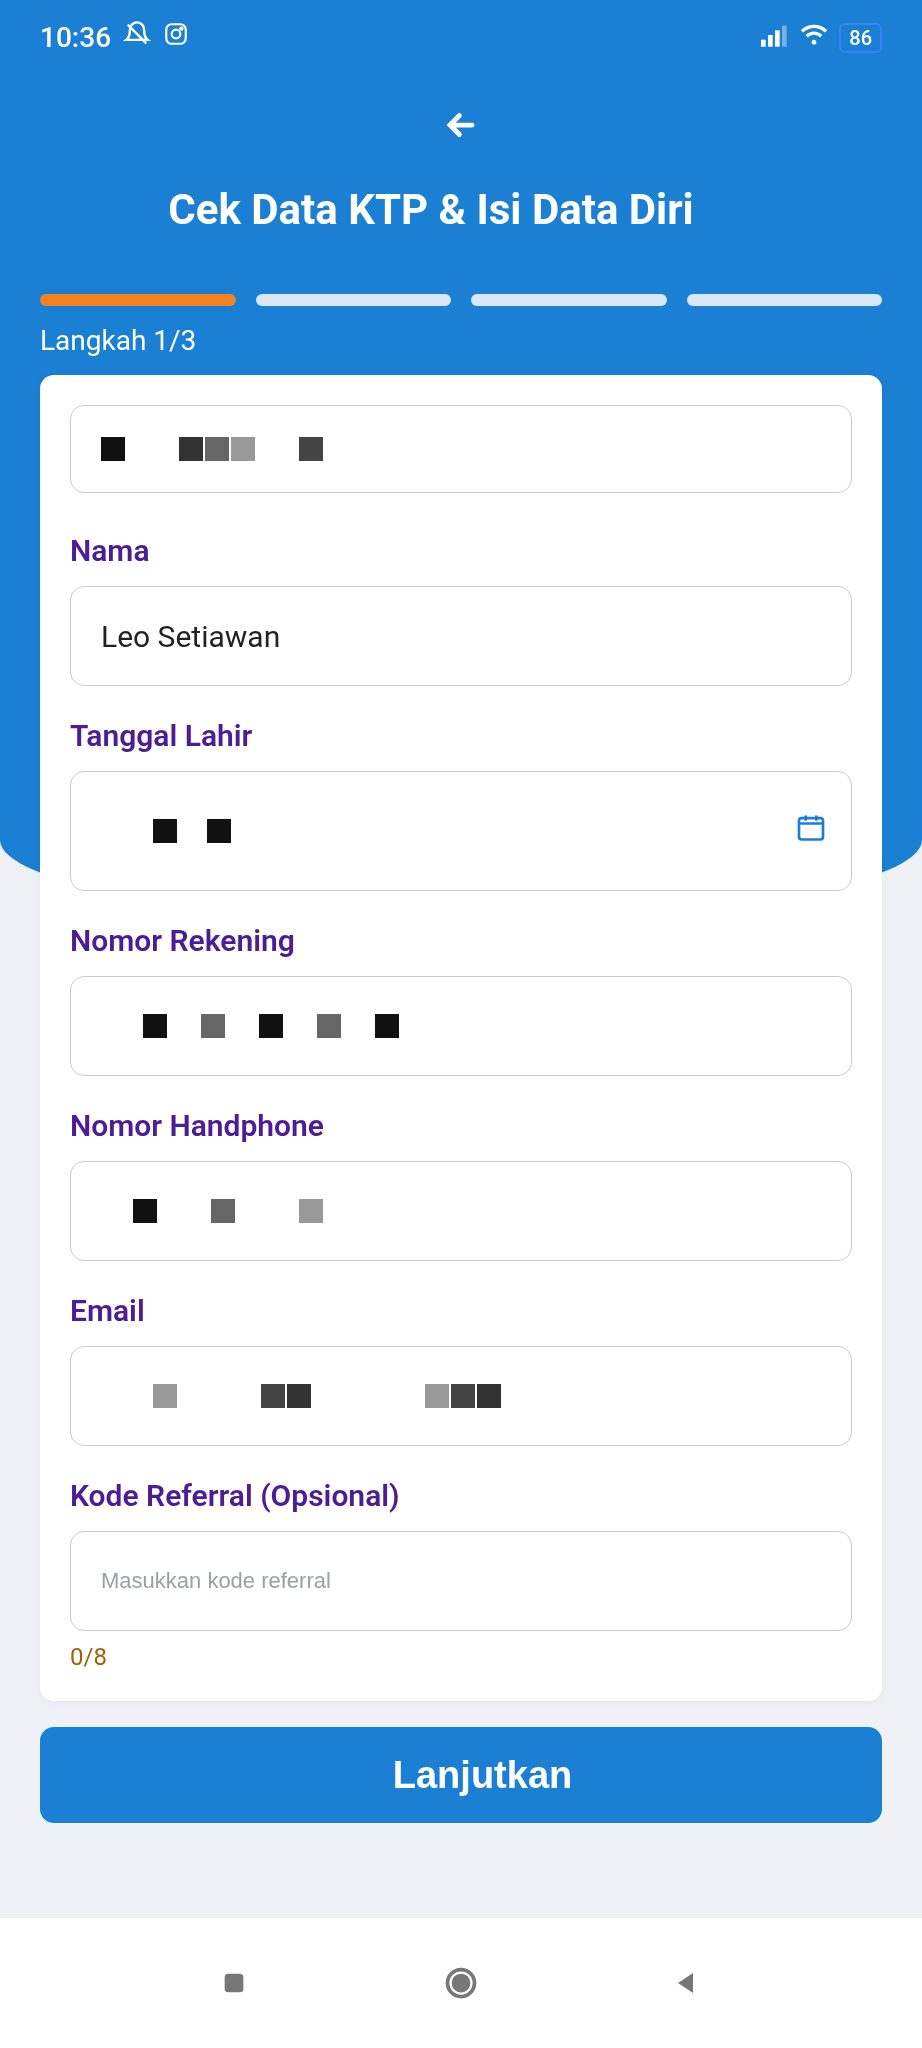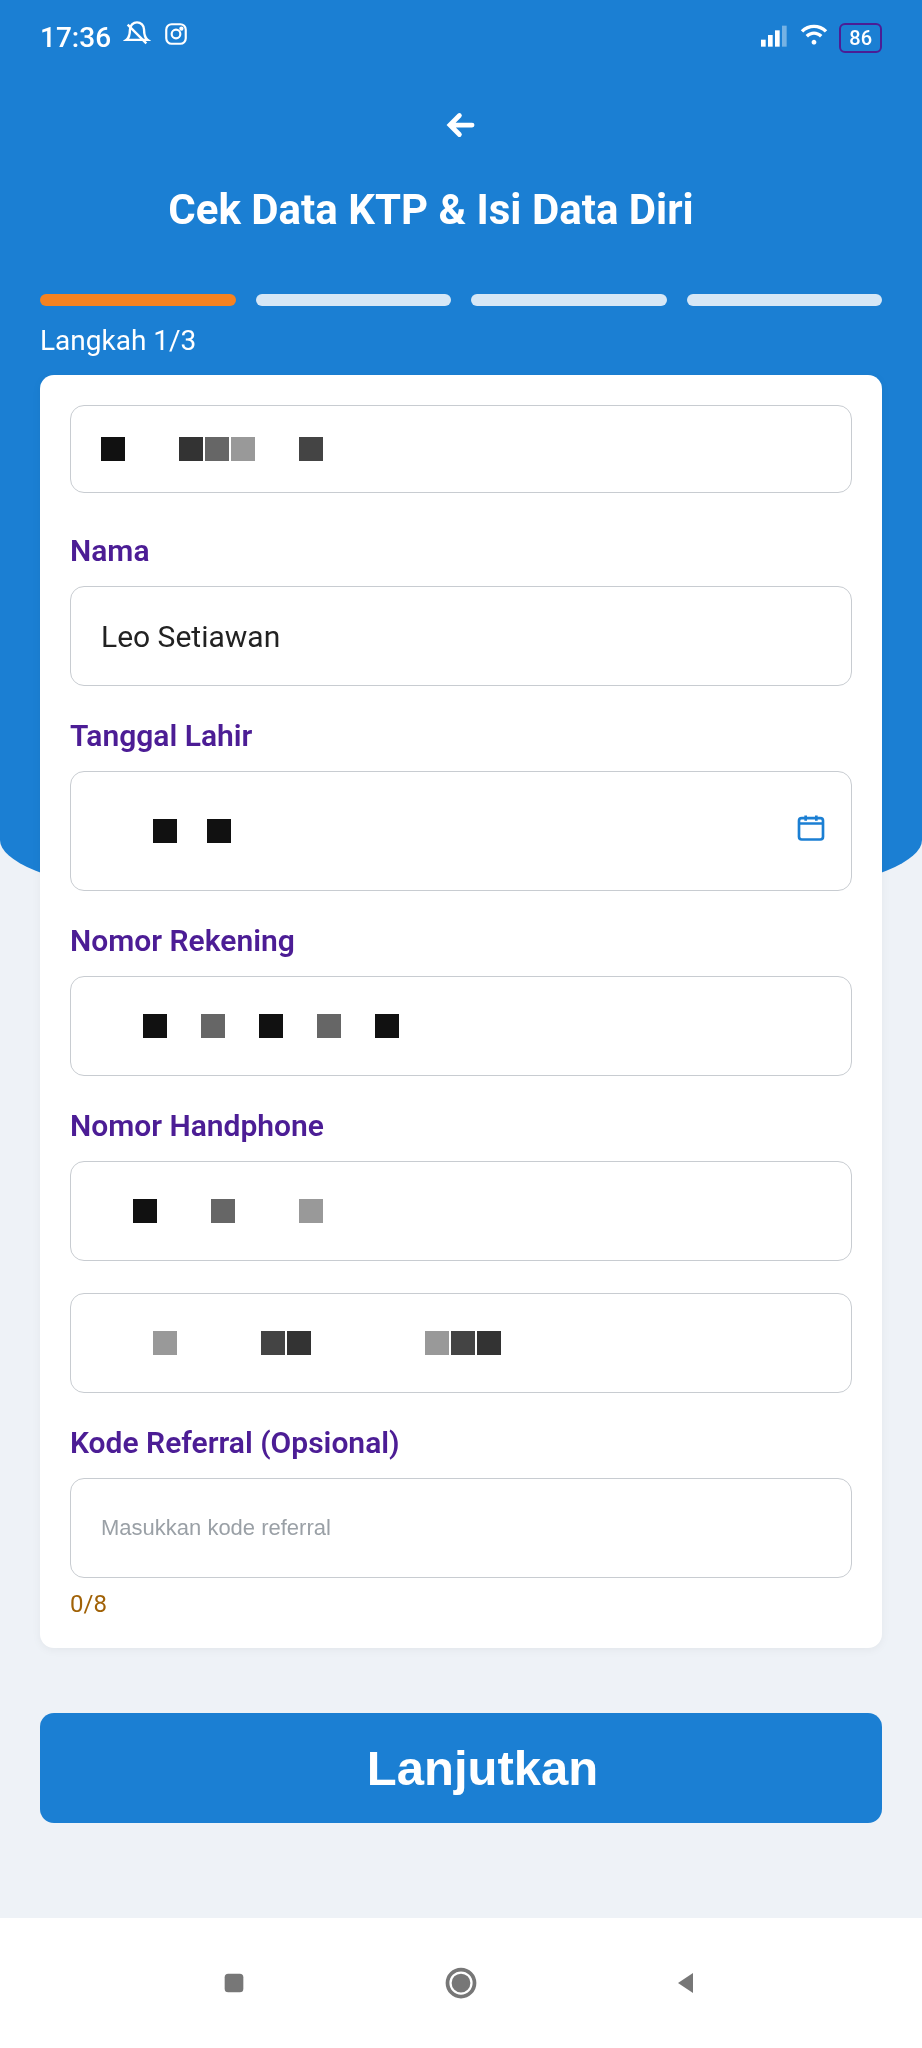--- a/index.html
+++ b/index.html
@@ -27,21 +27,21 @@
       justify-content: space-between;
       align-items: center;
       padding: 20px 40px 10px;
       color: white;
       font-size: 28px;
       font-weight: 500;
     }
     .status-left { display: flex; align-items: center; gap: 12px; }
     .status-right { display: flex; align-items: center; gap: 10px; }
     .battery-box {
-      border: 2px solid #4c1d95;
+      border: 2px solid #3b82f6;
       border-radius: 6px;
       padding: 1px 8px;
       font-size: 20px;
     }
     .header {
       position: relative;
       display: flex;
       align-items: center;
       padding: 40px 40px 30px;
       gap: 40px;
@@ -137,25 +137,25 @@
     .blk.g2 { background: #999; }
     .blk.g3 { background: #444; }
     .blk.g4 { background: #333; }
     .continue-btn {
       position: absolute;
       left: 40px;
       right: 40px;
       bottom: 225px;
       background: #1b7fd3;
       color: white;
-      font-size: 49px;
+      font-size: 38px;
       font-weight: 700;
       border: none;
       border-radius: 14px;
-      height: 110px;
+      height: 96px;
       display: flex;
       align-items: center;
       justify-content: center;
       padding-left: 43px;
     }
     .nav-bar {
       position: absolute;
       left: 0;
       right: 0;
       bottom: 0;
@@ -168,21 +168,21 @@
     }
     .nav-icon { width: 38px; height: 38px; display: flex; align-items: center; justify-content: center; }
   </style>
 </head>
 <body>
 
 <div class="blue-bg"></div>
 
 <div class="status-bar">
   <div class="status-left">
-    <span>17:36</span>
+    <span>10:36</span>
     <span>
       <svg width="28" height="28" viewBox="0 0 24 24" fill="none" stroke="white" stroke-width="2">
           <path d="M18 8a6 6 0 0 0-12 0c0 7-3 9-3 9h18s-3-2-3-9"></path>
           <path d="M4 4l16 16"></path>
         </svg>
     </span>
     <span>
       <svg width="26" height="26" viewBox="0 0 24 24" fill="none" stroke="white" stroke-width="2">
           <rect x="3" y="3" width="18" height="18" rx="5"></rect>
           <circle cx="12" cy="12" r="4"></circle>
@@ -274,20 +274,21 @@
   <div class="field-label">Nomor Handphone</div>
   <div class="input-box">
     <span style="width:20px"></span>
     <span class="blk"></span>
       <span style="width:30px"></span>
     <span class="blk g1"></span>
       <span style="width:40px"></span>
     <span class="blk g2"></span>
   </div>
 
+  <div class="field-label">Email</div>
   <div class="input-box">
     <span style="width:40px"></span>
     <span class="blk g2"></span>
       <span style="width:60px"></span>
     <span class="blk g3"></span>
       <span class="blk g4" style="margin-left:-10px"></span>
       <span style="width:90px"></span>
     <span class="blk g2"></span>
       <span class="blk g3" style="margin-left:-10px"></span>
       <span class="blk g4" style="margin-left:-10px"></span>

